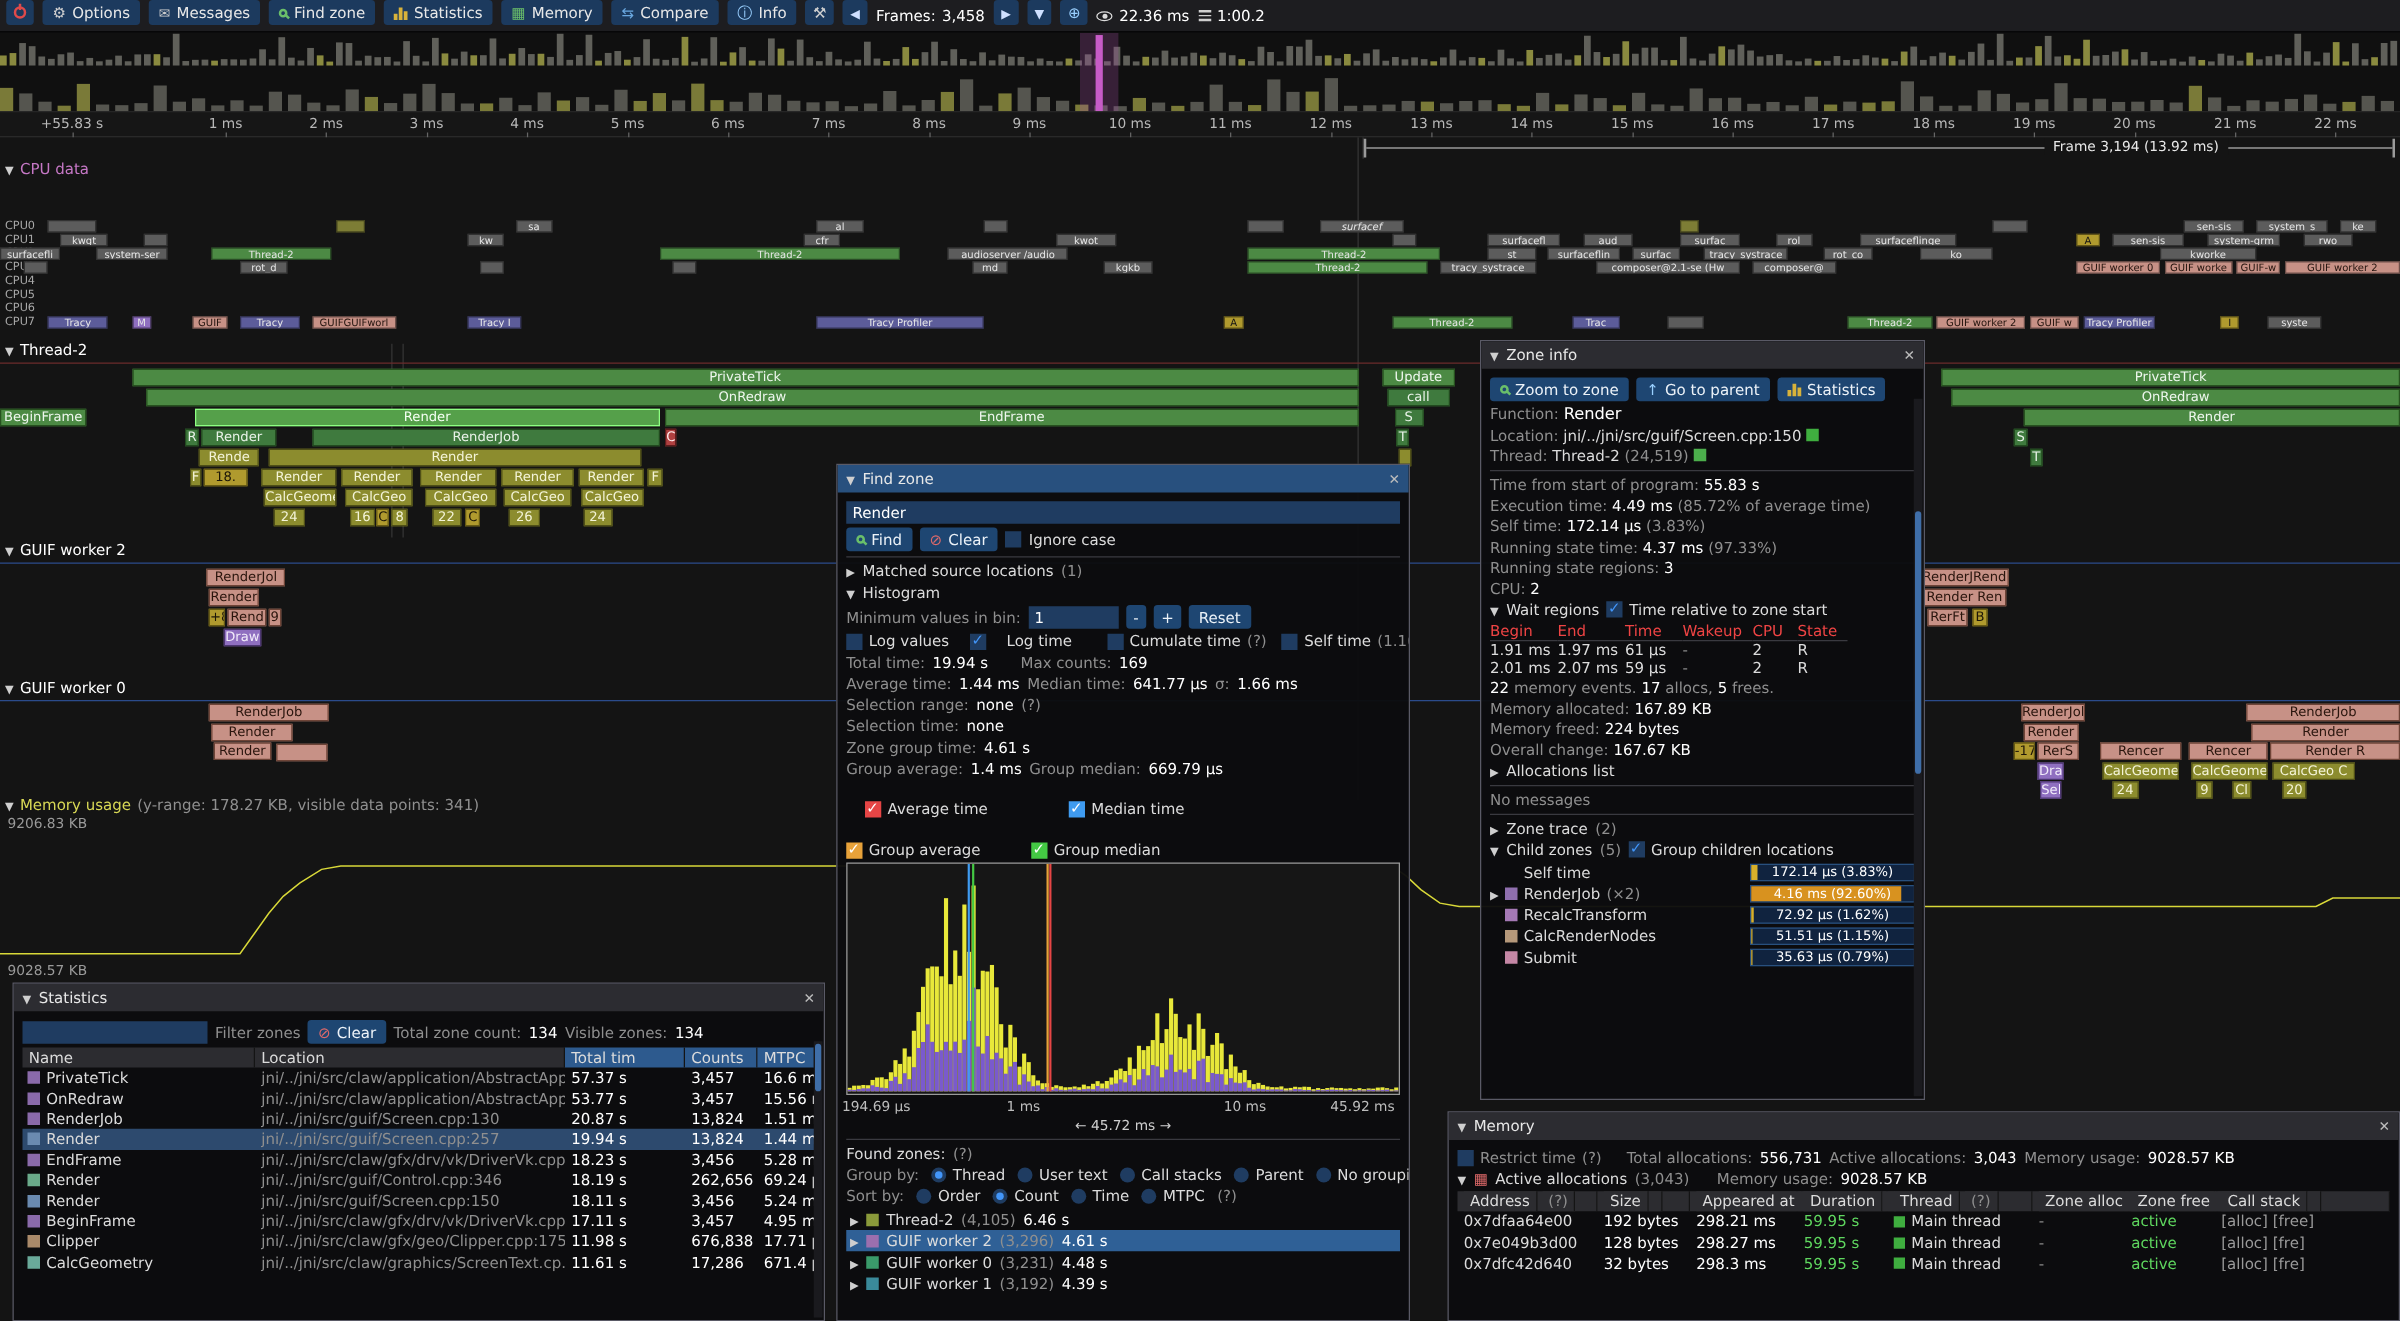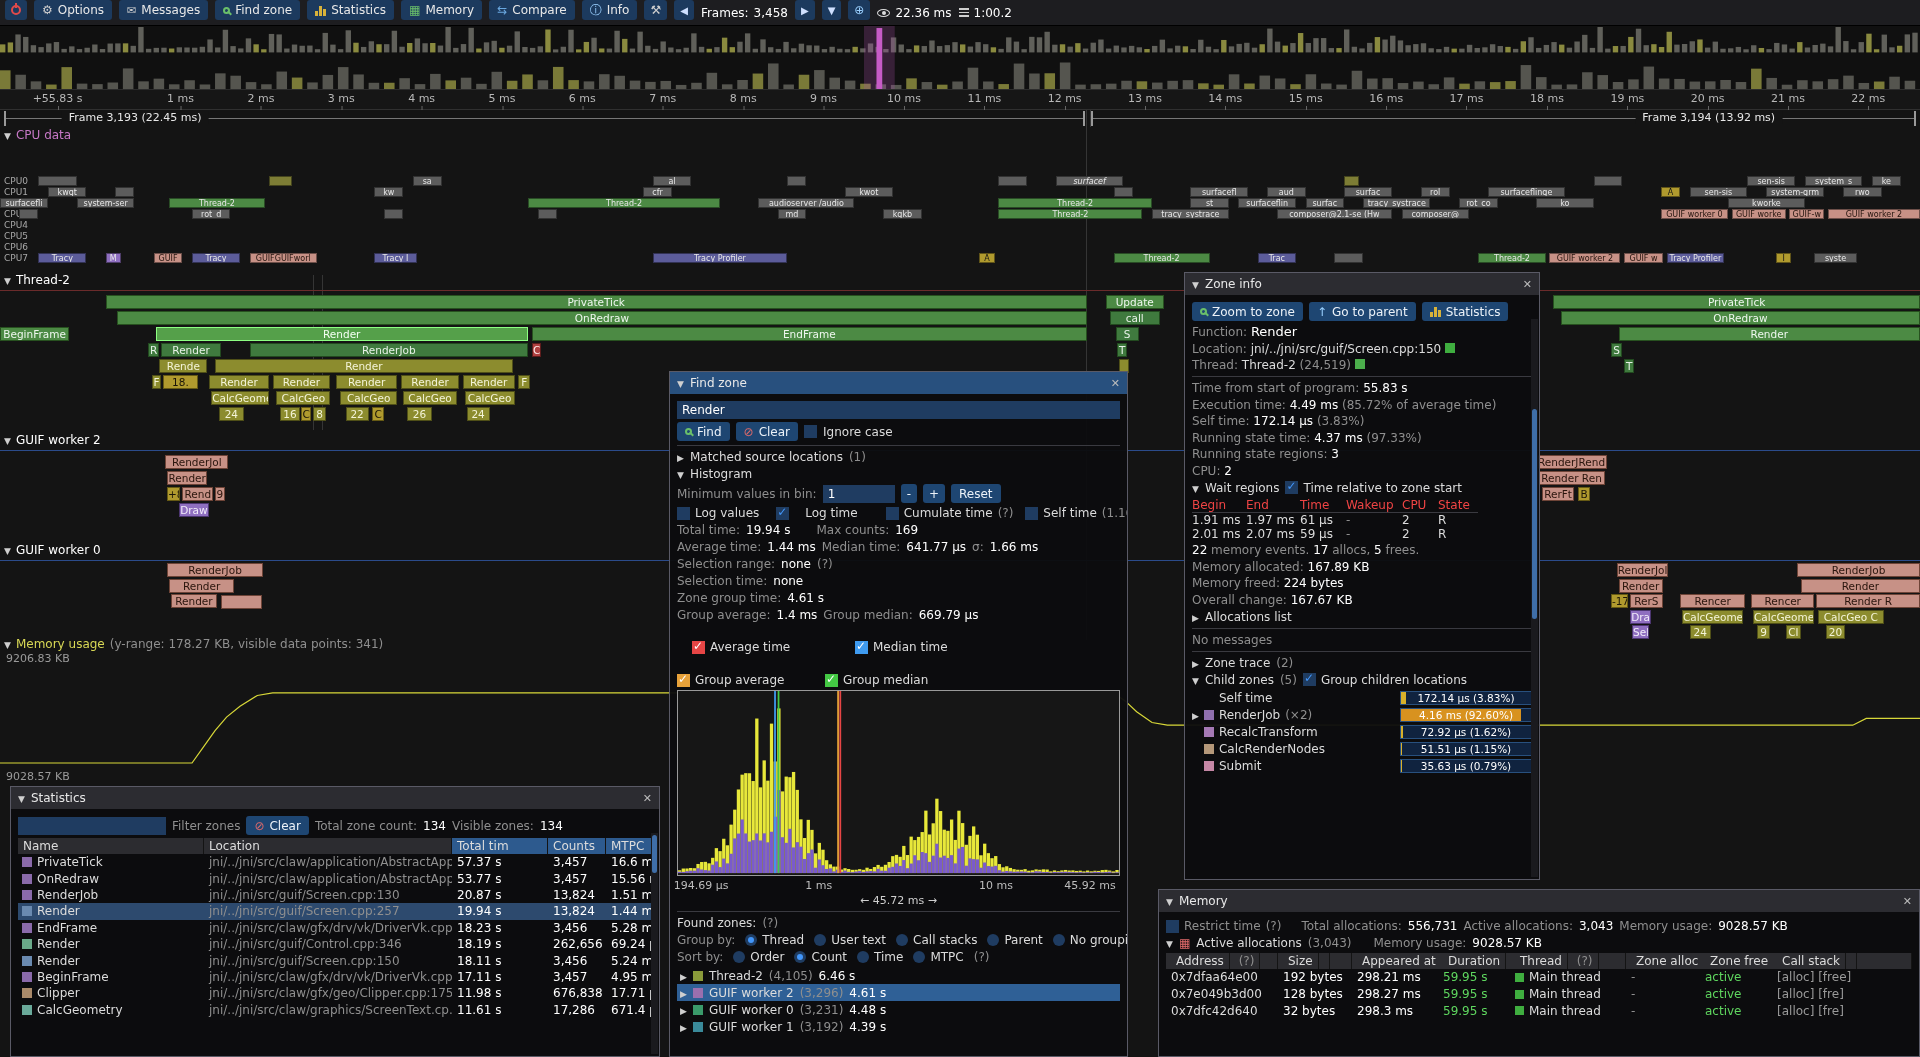--- a/index.html
+++ b/index.html
@@ -604,23 +604,20 @@
     <span class="tick" style="left: 76.38%;">17 ms</span>
     <span class="tick" style="left: 80.57%;">18 ms</span>
     <span class="tick" style="left: 84.76%;">19 ms</span>
     <span class="tick" style="left: 88.94%;">20 ms</span>
     <span class="tick" style="left: 93.13%;">21 ms</span>
     <span class="tick" style="left: 97.31%;">22 ms</span>
   </div>
 
 <div class="frame-band">
 
-<div class="frame-span" style="left: 0.2%; width: 56.3%; --lx: 12%;">
-      <span class="frame-label">Frame 3,193 (22.45 ms)</span>
-    </div>
     <div class="frame-span" style="left: 56.8%; width: 43%; --lx: 75%;">
       <span class="frame-label">Frame 3,194 (13.92 ms)</span>
     </div>
   </div>
 
 <div class="vline" style="left:56.55%;top:110px;height:530px"></div>
 <div class="vline" style="left:56.78%;top:110px;height:17px"></div>
 <div class="vline" style="left:16.3%;top:275px;height:155px"></div>
 <div class="vline" style="left:16.75%;top:275px;height:155px"></div>
 

